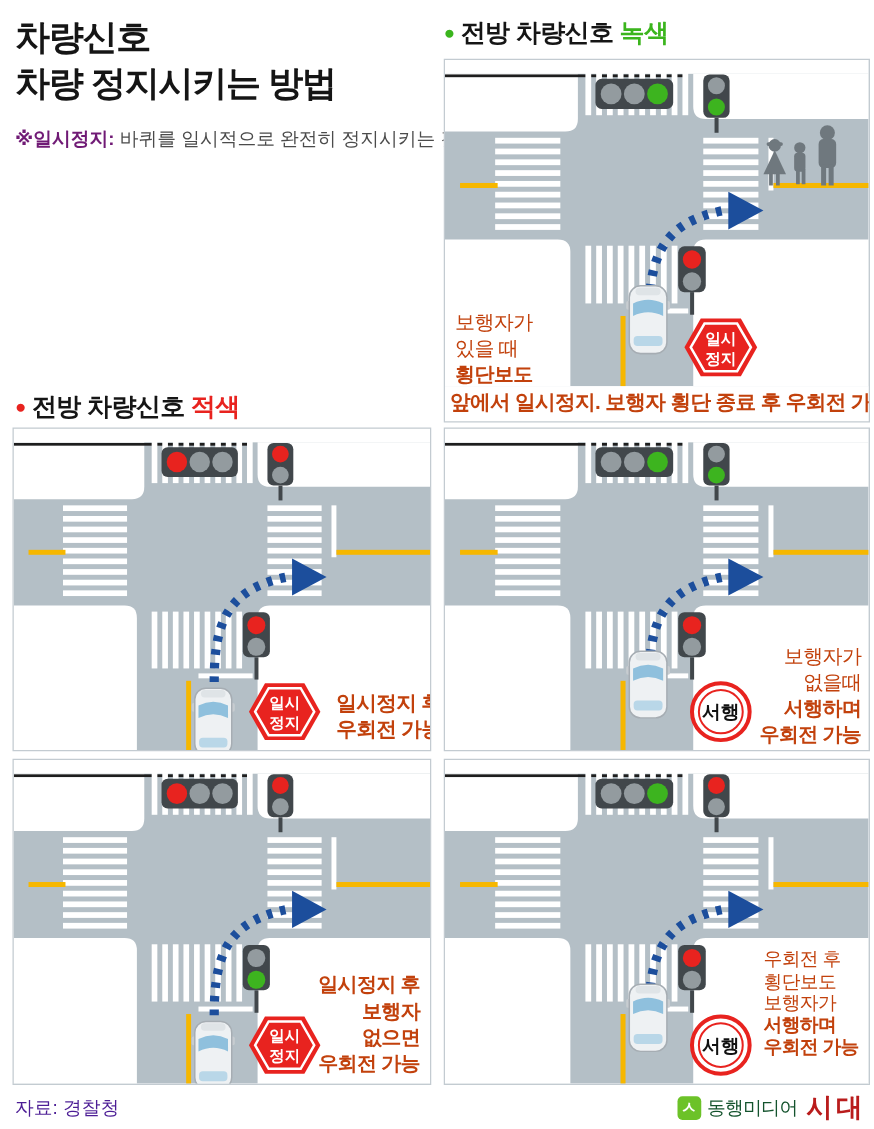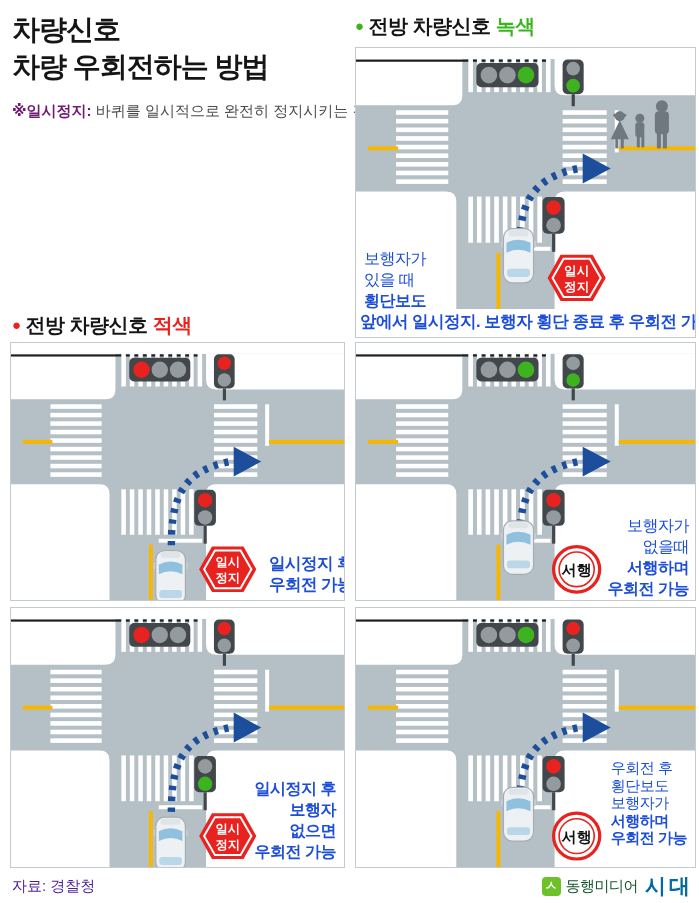--- a/index.html
+++ b/index.html
@@ -12,34 +12,34 @@
            line-height:1.32; letter-spacing:-1px; color:#151515; }
   .note  { position:absolute; left:12px; top:102px; font-size:15px; color:#4b4b4b; }
   .note .nb { font-weight:800; color:#701a75; }
   .hdr { position:absolute; font-size:20px; font-weight:800; letter-spacing:-0.5px; color:#151515; white-space:nowrap; }
   .hdr .dot { font-size:15px; vertical-align:2px; margin-right:5px; }
   .hl { margin-left:5px; }
   .g { color:#3bb51d; } .r { color:#e8231f; }
   .panel { position:absolute; border:1px solid #c3cbd1; background:#fff; overflow:hidden; }
   .panel svg { display:block; width:100%; height:100%; }
   #p1 svg { height:261px; }
-  .cap { position:absolute; color:#1d4ed8; letter-spacing:-0.5px; white-space:nowrap; }
+  .cap { position:absolute; color:#c2410c; letter-spacing:-0.5px; white-space:nowrap; }
   .b { font-weight:800; }
   .cap1  { left:8px;  top:200px; font-size:16px;  line-height:21px; }
   .cap1b { left:4px;  bottom:4px; font-size:16.5px; font-weight:800; }
   .cap2  { left:258px; top:210px; font-size:16.5px; line-height:21px; font-weight:800; }
   .cap3  { right:6px; top:172px; font-size:16px; line-height:21px; text-align:right; }
   .cap4  { right:8px; top:170px; font-size:16px; line-height:21px; text-align:right; font-weight:800; }
   .cap5  { right:8px; top:151px; font-size:15px; line-height:17.5px; text-align:left; }
   .src { position:absolute; left:12px; top:877px; font-size:15px; color:#4c1d95; }
   .logo { position:absolute; right:6px; top:872px; display:flex; align-items:center; gap:5px; }
   .logo-sq { width:19px; height:19px; border-radius:4px; background:#6cc228; color:#fff;
              font-weight:800; font-size:13px; display:flex; align-items:center; justify-content:center; }
   .logo-t1 { font-size:15px; color:#14532d; letter-spacing:-0.5px; }
-  .logo-t2 { font-size:21px; color:#0369a1; font-weight:700; letter-spacing:3px; margin-left:2px; }
+  .logo-t2 { font-size:21px; color:#b91c1c; font-weight:700; letter-spacing:3px; margin-left:2px; }
   .st { font:700 12.5px "Liberation Sans","DejaVu Sans",sans-serif; fill:#fff; text-anchor:middle; }
   .sl { font:800 15px  "Liberation Sans","DejaVu Sans",sans-serif; fill:#111; text-anchor:middle; }
 </style>
 </head>
 <body>
 
 <svg style="position:absolute;width:0;height:0" aria-hidden="true">
   <defs>
     <g id="base-road">
       <rect x="0" y="0" width="338" height="260" fill="#b4bfc6"></rect>
@@ -134,21 +134,21 @@
       <rect x="13.5" y="15.5" width="13" height="3" rx="1.5"></rect>
       <path d="M20,22 L11,41 H29 Z"></path>
       <rect x="15.5" y="40" width="3" height="10"></rect>
         <rect x="21" y="40" width="3" height="10"></rect>
     </g>
   </defs>
 </svg>
 
 <div class="title">
   <div>차량신호</div>
-  <div>차량 우회전하는 방법</div>
+  <div>차량 정지시키는 방법</div>
 </div>
 <div class="note">
   <span class="nb">※일시정지:</span>
   <span>바퀴를 일시적으로 완전히 정지시키는 것</span>
 </div>
 
 <div class="hdr" style="left:355px;top:13px">
   <span class="dot g">●</span><span>전방 차량신호</span><span class="hl g">녹색</span>
 </div>
 <div class="hdr" style="left:12px;top:312px">

